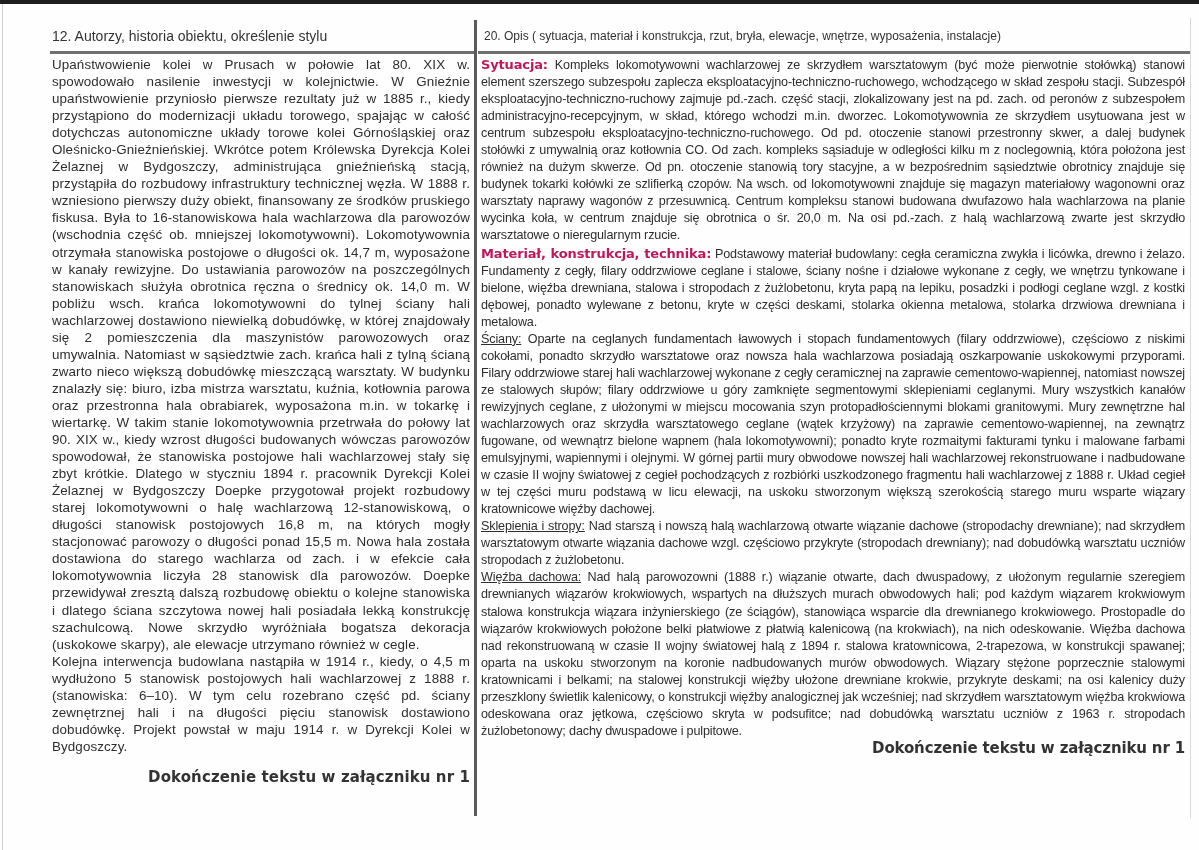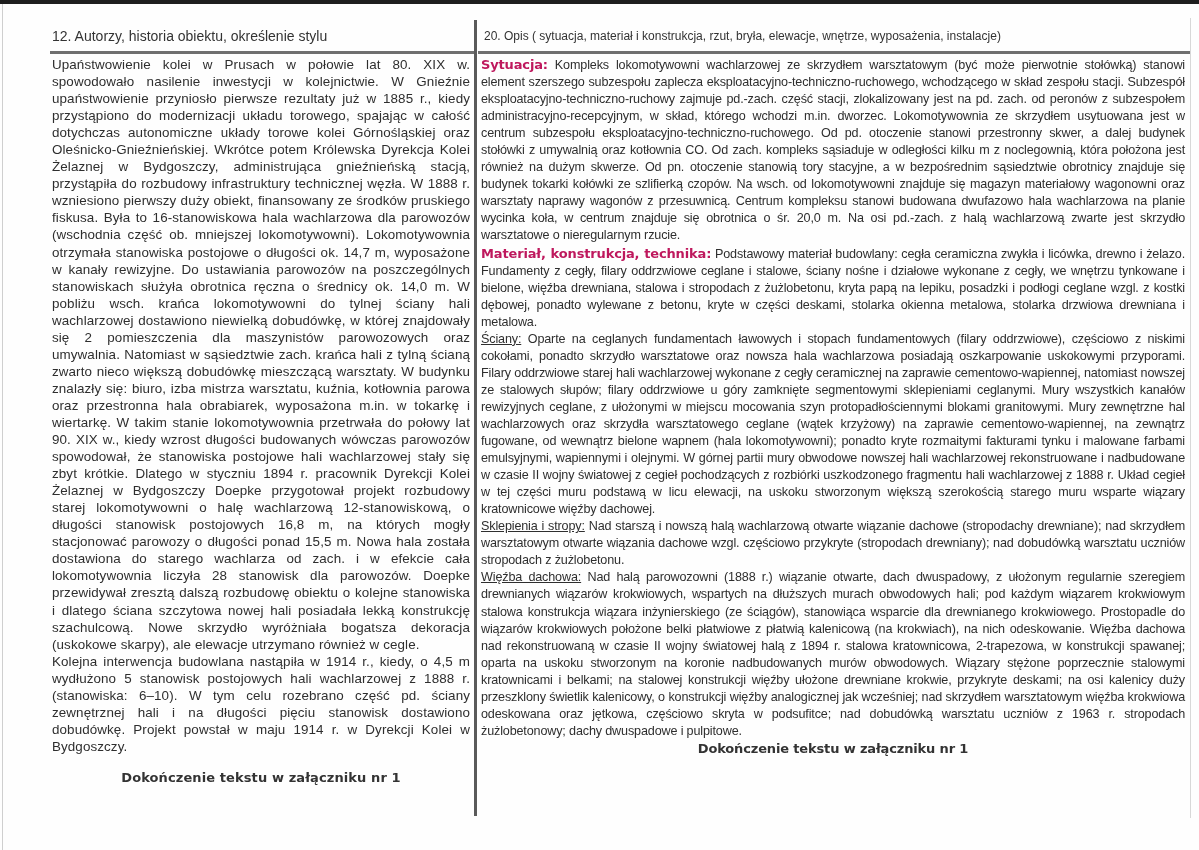--- a/index.html
+++ b/index.html
@@ -95,23 +95,23 @@
       font-family: "DejaVu Sans", sans-serif;
       font-size: 13px;
       color: #be185d;
     }
     .lead-underline {
       text-decoration: underline;
     }
     .continuation {
       font-family: "DejaVu Sans", sans-serif;
       font-weight: bold;
-      font-size: 13px;
+      font-size: 15px;
       color: #333;
-      text-align: center;
+      text-align: right;
     }
     .col.left .continuation { margin-top: 14px; }
     .col.right .continuation { margin-top: 0; }
   </style>
 </head>
 <body>
 
 <div class="top-strip"></div>
 <div class="left-edge"></div>
 <div class="right-edge"></div>

